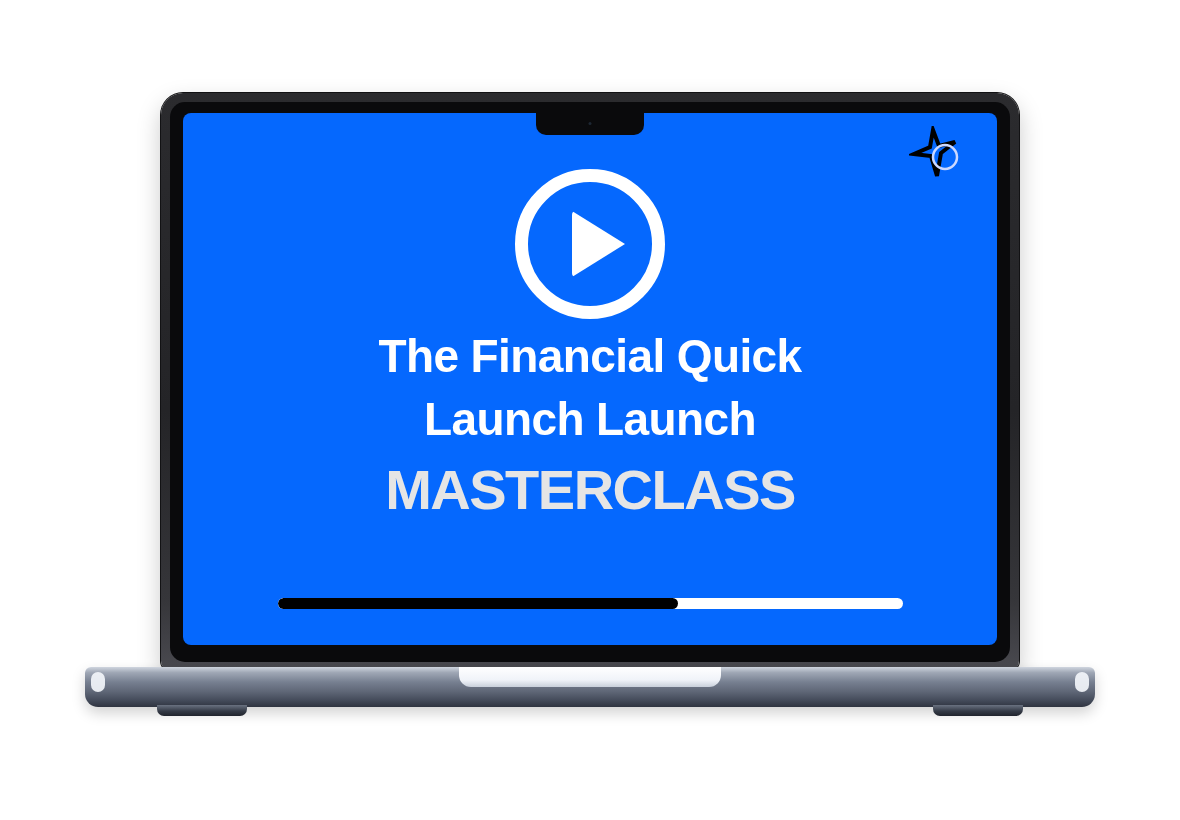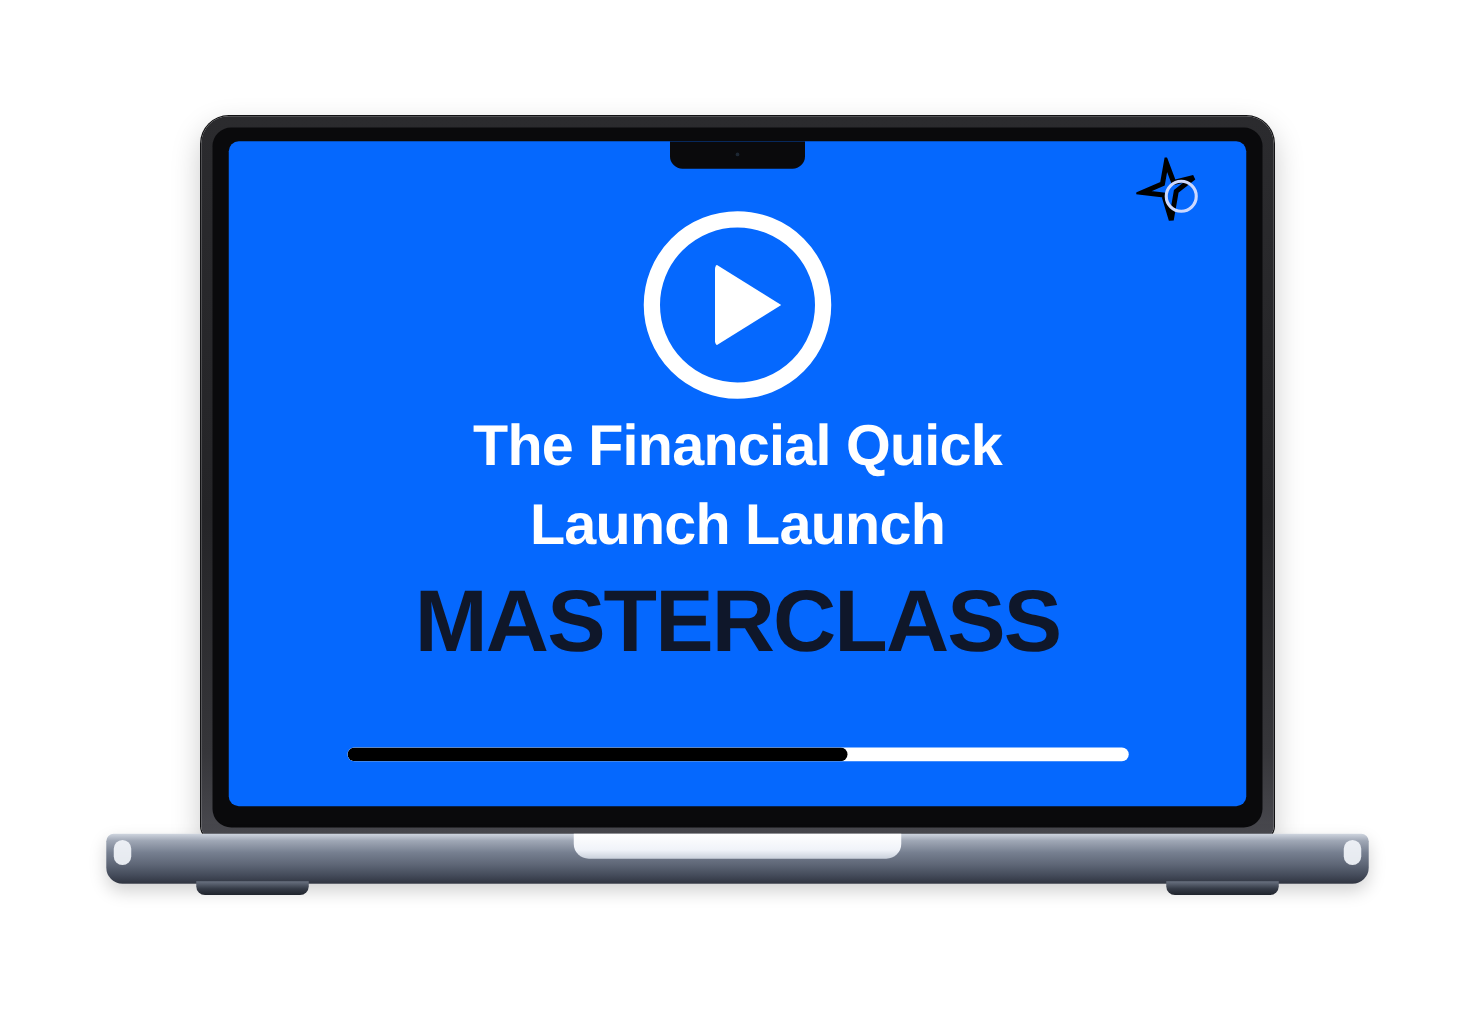--- a/index.html
+++ b/index.html
@@ -130,23 +130,23 @@
   }
   .headline {
     color: #ffffff;
     font-weight: bold;
     font-size: 46px;
     line-height: 1.38;
     letter-spacing: -0.6px;
     margin: 0;
   }
   #masterclass-title {
-    color: #0f172a;
+    color: #e5e5e5;
     font-weight: bold;
-    font-size: 70px;
+    font-size: 56px;
     line-height: 1.0;
     letter-spacing: -1.5px;
     margin: 10px 0 0 0;
     white-space: nowrap;
   }
 
   
   #progress-bar {
     position: absolute;
     left: 95px;

